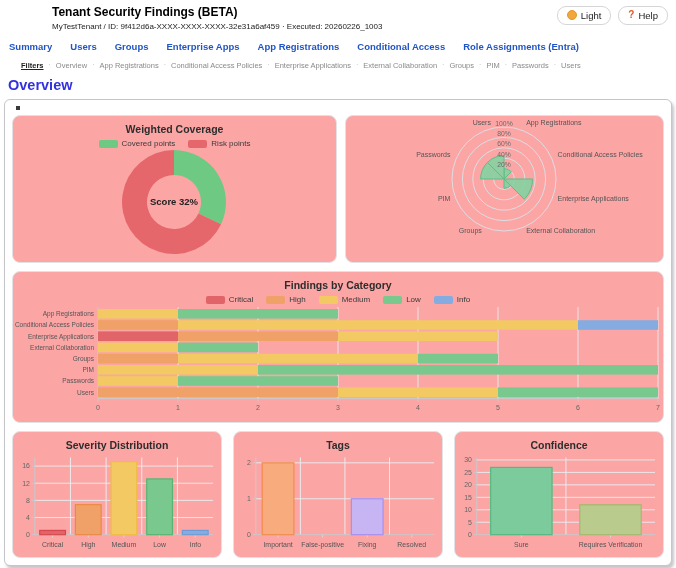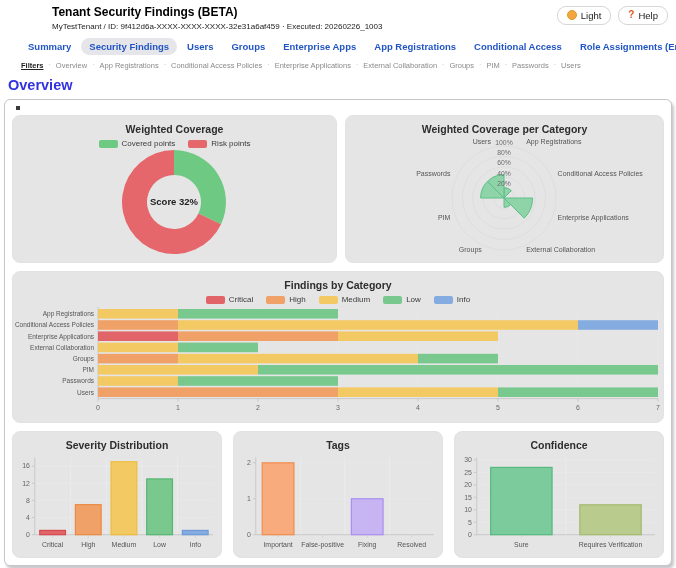--- a/index.html
+++ b/index.html
@@ -4,32 +4,32 @@
 <style>
   html,body{margin:0;padding:0;background:#fff;}
   body{width:676px;height:568px;overflow:hidden;font-family:"Liberation Sans",sans-serif;-webkit-font-smoothing:antialiased;}
   header{display:flex;justify-content:space-between;align-items:flex-start;padding:5px 8px 0;margin-left:44px;}
   h1{font-size:12px;margin:0;font-weight:700;color:#000;}
   .subtitle{font-size:8px;color:#222;margin-top:3px;}
   .hdr-buttons{display:flex;gap:7px;margin-top:1px;}
   .hbtn{display:inline-flex;gap:4px;font-size:9.5px;padding:3px 9px;border:1px solid #d6d6d9;border-radius:9px;background:#fff;color:#222;font-family:inherit;cursor:pointer;}
   .bulb{width:8px;height:8px;border-radius:50%;background:#f3a63c;border:1px solid #e09a28;display:inline-block;}
   .qmark{color:#e2571e;font-weight:700;font-size:10px;line-height:1;}
-  .tabs{display:flex;gap:2px;padding:7px 20px 3px;flex-wrap:nowrap;}
+  .tabs{display:flex;gap:2px;padding:7px 1px 3px;flex-wrap:nowrap;}
   .tab{font-size:9.5px;font-weight:700;color:#2155c4;padding:3px 8px;border-radius:11px;cursor:pointer;white-space:nowrap;}
   .tab.active{background:#e5e5ea;}
   .crumbs{display:flex;gap:5px;padding:3px 21px 2px;font-size:7.5px;color:#8a8a8a;}
   .crumb{cursor:pointer;white-space:nowrap;}
   .crumb.first{color:#222;font-weight:700;text-decoration:underline;}
   .sep{color:#c2c2c2;font-size:7px;}
   h2.overview{font-size:14.5px;color:#3232e0;margin:5px 8px 6px;font-weight:700;}
   .card{margin:0 4px;border:1px solid #c6c6ca;border-radius:6px;padding:3px 7px 7px;box-shadow:2px 3px 3px rgba(130,130,140,.45);box-sizing:border-box;background:#fff;}
   .bullet{width:4px;height:4px;background:#3a3a3a;margin:3px 0 5px 4px;}
   .row1{display:flex;gap:8px;margin-bottom:8px;}
-  .panel{background:#e5e5e5;border:1px solid #e2e2e6;border-radius:8px;box-sizing:border-box;overflow:hidden;}
+  .panel{background:#fca5a5;border:1px solid #e2e2e6;border-radius:8px;box-sizing:border-box;overflow:hidden;}
   .p-wc{width:325px;height:148px;}
   .p-wcpc{flex:1;height:148px;}
   .p-findings{height:152px;margin-bottom:8px;}
   .row3{display:flex;gap:11px;}
   .row3 .panel{flex:1;height:127px;}
   .panel h3{margin:7px 4px 0;text-align:center;font-size:10.5px;color:#2d2d2d;font-weight:700;}
   .legend{display:flex;justify-content:center;gap:13px;margin-top:4px;align-items:center;}
   .leg-item{display:flex;align-items:center;gap:4px;cursor:pointer;}
   .swatch{width:19px;height:8px;border-radius:2px;display:inline-block;}
   .leg-label{font-size:8px;color:#3a3a3a;}
@@ -51,21 +51,20 @@
     </button>
     <button class="hbtn">
       <span class="qmark">?</span>
       <span>Help</span>
     </button>
   </div>
 </header>
 
 <nav class="tabs" id="tabs">
     <a class="tab">Summary</a>
-    <a class="tab active">Security Findings</a>
     <a class="tab">Users</a>
     <a class="tab">Groups</a>
     <a class="tab">Enterprise Apps</a>
     <a class="tab">App Registrations</a>
     <a class="tab">Conditional Access</a>
     <a class="tab">Role Assignments (Entra)</a>
   </nav>
 <div class="crumbs" id="crumbs">
     <span class="crumb first">Filters</span>
     <span class="sep">·</span>
@@ -105,21 +104,20 @@
             <span class="leg-label">Risk points</span>
           </div>
         </div>
       <div class="chartbox" id="chart-0"><svg viewBox="0 0 323 110" width="100%" height="110">
             <path d="M161,2 A52,52 0 0 1 208.051006728233,76.14052316138378 L185.43033041658254,65.49604087225697 A27,27 0 0 0 161,27 Z" fill="#6ec983"></path>
             <path d="M208.051006728233,76.14052316138378 A52,52 0 1 1 161,2 L161,27 A27,27 0 1 0 185.43033041658254,65.49604087225697 Z" fill="#e5676c"></path>
             <text x="161" y="57" text-anchor="middle" font-size="9.5" font-weight="bold" fill="#222">Score 32%</text>
           </svg></div>
     </section>
     <section class="panel p-wcpc">
-      <h3>Weighted Coverage per Category</h3>
       <div class="chartbox" id="chart-1"><svg viewBox="0 0 317 126" width="100%" height="126">
             <circle cx="158" cy="63" r="10.4" fill="none" stroke="#dddde2" stroke-width="1"></circle>
             <circle cx="158" cy="63" r="20.8" fill="none" stroke="#dddde2" stroke-width="1"></circle>
             <circle cx="158" cy="63" r="31.2" fill="none" stroke="#dddde2" stroke-width="1"></circle>
             <circle cx="158" cy="63" r="41.6" fill="none" stroke="#dddde2" stroke-width="1"></circle>
             <circle cx="158" cy="63" r="52" fill="none" stroke="#dddde2" stroke-width="1"></circle>
             <path d="M158,63 L158,52.6 A10.4,10.4 0 0 1 165.3539105243401,55.646089475659906 Z" fill="#84d1a1" fill-opacity="0.9" stroke="#5fbe88" stroke-width="1"></path>
             <path d="M158,63 L186.6,63 A28.6,28.6 0 0 1 178.22325394193527,83.22325394193525 Z" fill="#84d1a1" fill-opacity="0.9" stroke="#5fbe88" stroke-width="1"></path>
             <path d="M158,63 L164.6185194719061,69.61851947190608 A9.36,9.36 0 0 1 158,72.36 Z" fill="#84d1a1" fill-opacity="0.9" stroke="#5fbe88" stroke-width="1"></path>
             <path d="M158,63 L134.6,63.00000000000001 A23.400000000000002,23.400000000000002 0 0 1 141.45370132023479,46.45370132023479 Z" fill="#84d1a1" fill-opacity="0.9" stroke="#5fbe88" stroke-width="1"></path>

